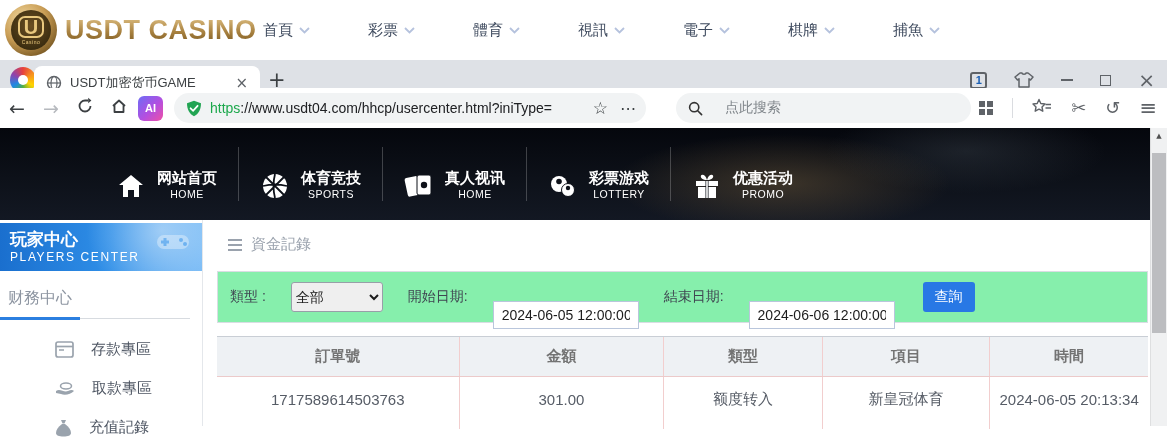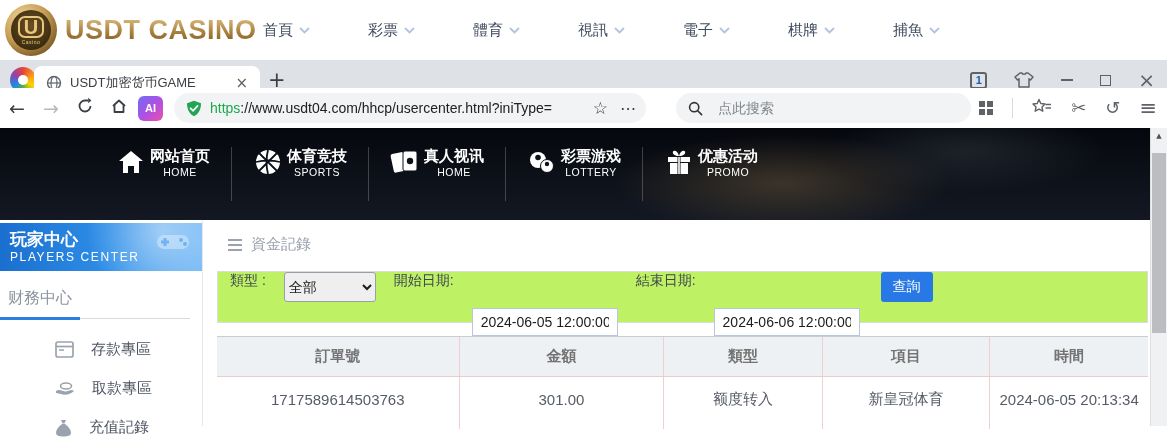--- a/index.html
+++ b/index.html
@@ -50,41 +50,41 @@
   .ai-badge { width:25px; height:25px; border-radius:6px; margin-left:2px;
        background:linear-gradient(135deg,#6e6cf5 0%,#b34fe0 55%,#ef4fa6 100%);
        color:#fff; font-size:11px; font-weight:bold; display:flex; align-items:center; justify-content:center; }
   .url-field { margin-left:11px; width:472px; height:30px; background:#f1f3f4; border-radius:15px;
        display:flex; align-items:center; padding:0 10px 0 12px; gap:8px; }
   .url-text { flex:1; font-size:14px; color:#202124; white-space:nowrap; overflow:hidden; }
   .url-proto { color:#1ca84c; }
   .url-star { font-size:17px; color:#3c4043; cursor:pointer; }
   .url-more { font-size:16px; color:#3c4043; cursor:pointer; margin-left:4px; }
   .search-field { margin-left:30px; width:295px; height:30px; background:#f1f3f4; border-radius:15px;
-       display:flex; align-items:center; padding:0 12px; gap:15px; }
+       display:flex; align-items:center; padding:0 12px; gap:22px;font-family:Liberation Mono, monospace; }
   .search-input { flex:1; border:none; background:transparent; outline:none; font-size:14px; color:#202124;
        font-family:inherit; }
   .search-input::placeholder { color:#80868b; }
   .addr-right { position:absolute; right:10px; top:0; height:40px; display:flex; align-items:center; gap:19px; }
   .grid-icon { width:14px; height:14px; display:grid; grid-template-columns:6px 6px; grid-gap:2px; }
   .grid-icon span { width:6px; height:6px; background:#5f6368; }
   .addr-div { width:1px; height:20px; background:#dadce0; }
   .tool-glyph { font-size:18px; color:#5f6368; cursor:pointer; line-height:1; }
 
   
   .viewport { position:relative; height:298px; }
   .page-area { width:1150px; height:100%; }
 
   
   .casino-nav { height:92px; display:flex; align-items:center; padding-left:95px;
        background:
          radial-gradient(ellipse 240px 70px at 68% 60%, rgba(115,92,58,.45), transparent 70%),
          radial-gradient(ellipse 200px 60px at 84% 25%, rgba(75,85,95,.30), transparent 70%),
          linear-gradient(180deg,#05070d 0%, #0d1119 55%, #131823 100%); }
-  .cn-item { display:flex; align-items:flex-start; gap:4px; padding:0 21px; height:54px; cursor:pointer; }
+  .cn-item { display:flex; align-items:flex-end; gap:11px; padding:0 21px; height:54px; cursor:pointer; }
   .cn-item + .cn-item { border-left:1px solid rgba(255,255,255,.22); }
   .cn-icon { width:30px; height:30px; display:flex; align-items:center; justify-content:center; }
   .cn-text { display:flex; flex-direction:column; align-items:center; line-height:1.25; }
   .cn-zh { color:#fff; font-size:15px; font-weight:bold; }
   .cn-en { color:#fff; font-size:10.5px; letter-spacing:.5px; }
 
   
   .content { display:flex; height:206px; background:#fff; }
   .sidebar { width:203px; border-right:1px solid #e4e7eb; background:#fff; }
   .sidebar-head { height:48px; margin-top:3px; position:relative; overflow:hidden;
@@ -102,21 +102,21 @@
   .side-list { list-style:none; margin-top:10px; }
   .side-item { display:flex; align-items:center; gap:17px; padding:10px 0 10px 55px;
        font-size:15px; color:#4d5562; cursor:pointer; }
 
   .main { flex:1; min-width:0; }
   .main-title { padding:15px 0 0 25px; color:#9aa2ad; font-size:15px; display:flex; align-items:center; gap:9px; }
   .ham { display:flex; flex-direction:column; gap:3px; }
   .ham span { width:14px; height:2px; background:#9aa2ad; }
 
   .filter-box { margin:17px 2px 0 14px; border:1px solid #d9dde3; height:52px;
-       display:flex; gap:18px; padding:0 12px; background:#bef264; }
+       display:flex; align-items:center; gap:25px; padding:0 12px; background:#86efac; }
   .f-label { font-size:14px; color:#3f4651; white-space:nowrap; }
   .f-select { height:30px; width:92px; font-size:14px; border:1px solid #989fa8; border-radius:3px;
        color:#1c1c1c; font-family:inherit; }
   .f-input { height:28px; width:146px; border:1px solid #b9c6dc; font-size:14px; padding:0 8px;
        color:#1c1c1c; font-family:inherit;margin-top:36px; }
   .f-btn { height:30px; padding:0 12px; margin-left:3px; background:#2878e5; color:#fff; border:none;
        border-radius:3px; font-size:14px; cursor:pointer; font-family:inherit; }
 
   .rec-table { margin:13px 2px 0 14px; width:calc(100% - 16px); border-collapse:collapse; table-layout:fixed; }
   .rec-table th { background:#eef1f4; border-top:1px solid #c9ced5; border-bottom:1px solid #eccaca;

